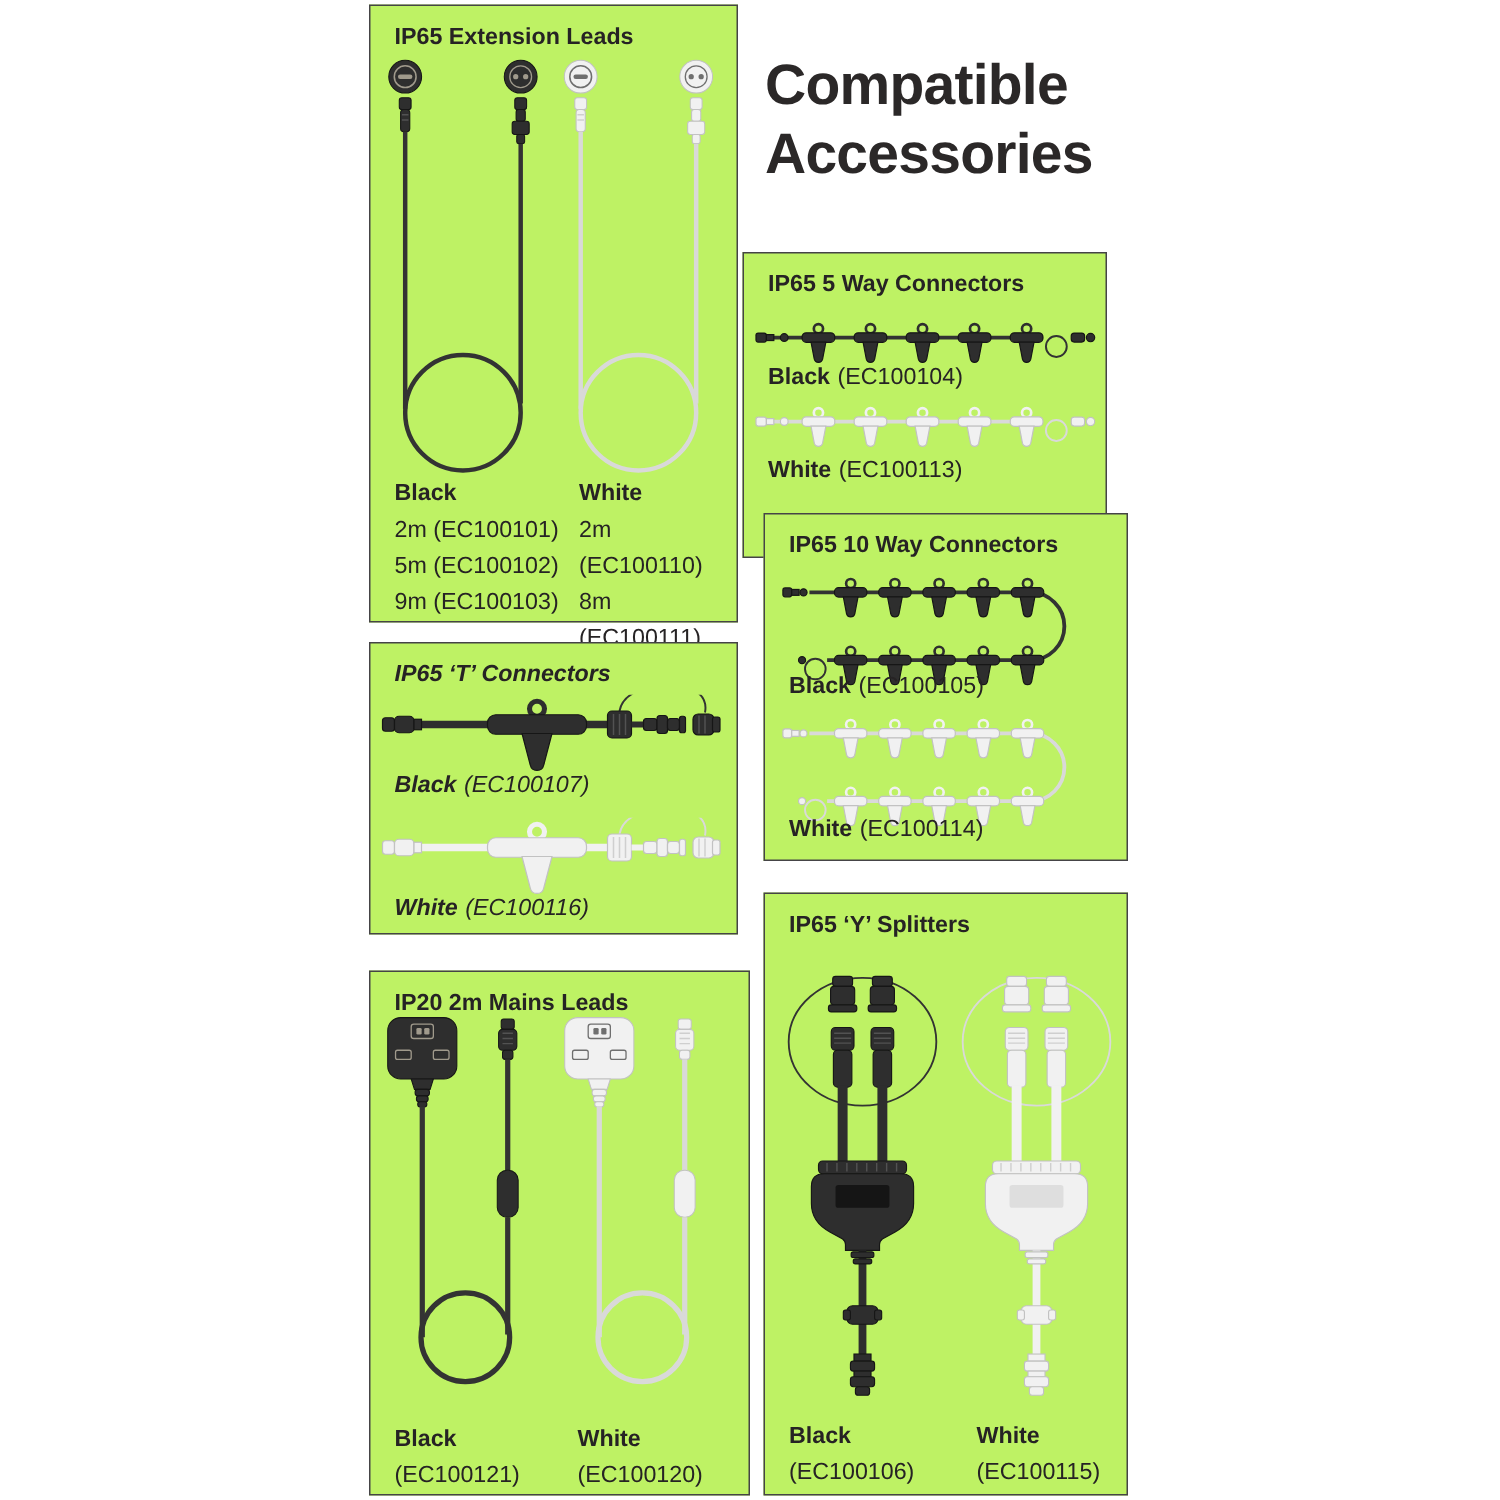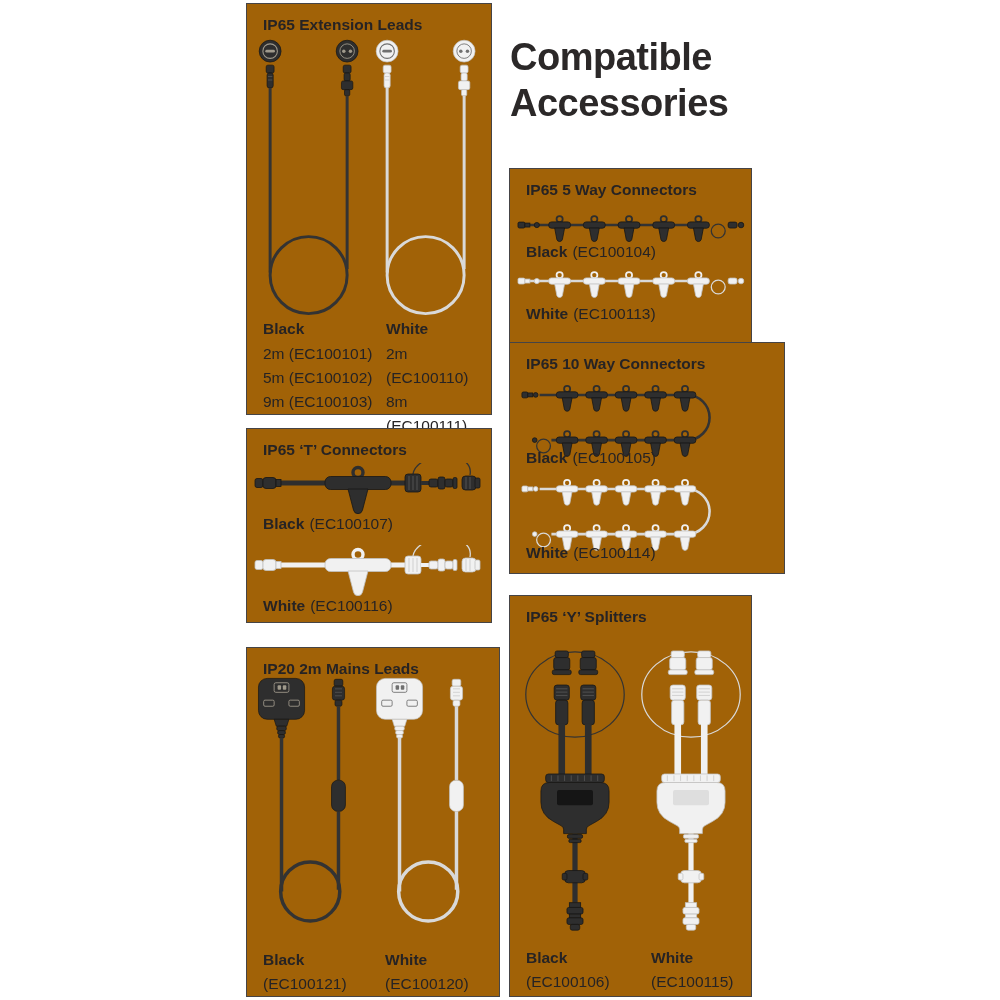--- a/index.html
+++ b/index.html
@@ -4,26 +4,26 @@
 <style>
   * { margin:0; padding:0; box-sizing:border-box; }
   html,body { background:#ffffff; }
   body { width:1000px; height:1000px; position:relative; overflow:hidden;
          font-family:"Liberation Sans", sans-serif; color:#262324; }
   .page { position:absolute; inset:0; }
 
   .heading { position:absolute; left:510px; top:34px; font-size:38px; line-height:46px;
              font-weight:bold; letter-spacing:-0.5px; color:#2b2828; }
 
-  .box { position:absolute; border:1.5px solid #454446; background:#a16207; }
+  .box { position:absolute; border:1.5px solid #454446; background:#bef264; }
   .b1 { left:246px; top:3px;   width:246px; height:412px; }
-  .b2 { left:246px; top:428px; width:246px; height:195px; }
+  .b2 { left:246px; top:428px; width:246px; height:195px;font-style:italic; }
   .b3 { left:246px; top:647px; width:254px; height:350px; }
-  .b4 { left:509px; top:168px; width:243px; height:204px; }
-  .b5 { left:509px; top:342px; width:276px; height:232px; }
+  .b4 { left:495px; top:168px; width:243px; height:204px; }
+  .b5 { left:509px; top:342px; width:243px; height:232px; }
   .b6 { left:509px; top:595px; width:243px; height:402px; }
 
   .box-title { position:absolute; left:16px; top:12px; font-size:15.5px; font-weight:bold; }
 
   .prod { position:absolute; display:block; }
   .prod-black { --c1:#2e2e2e; --c2:#161616; --cable:#333333; --hl:#a09a8c; --rib:#525252; --recess:#151515; }
   .prod-white { --c1:#f1f1f1; --c2:#c2c2c2; --cable:#d9d9d9; --hl:#6f6f6f; --rib:#cfcfcf; --recess:#dedede; }
 
   
   .ext-b { left:10px;  top:34px; width:105px; height:280px; }

